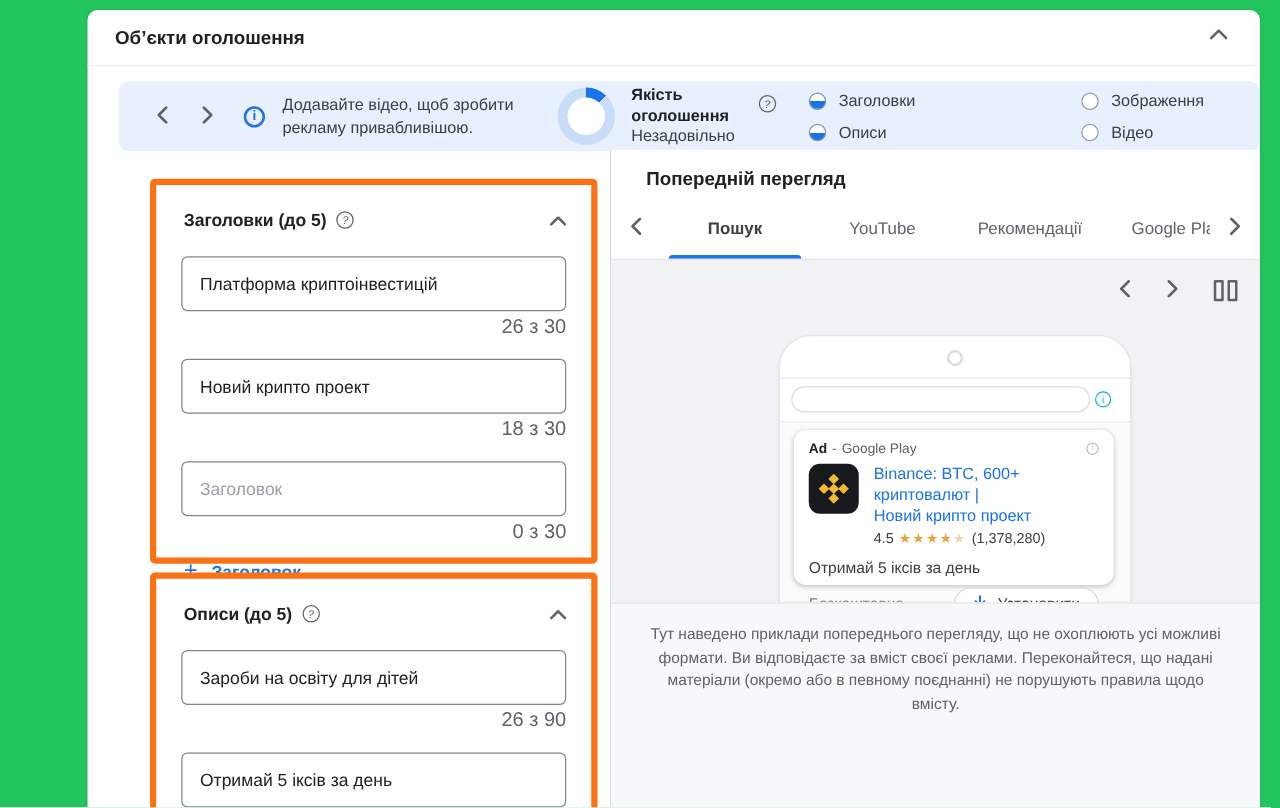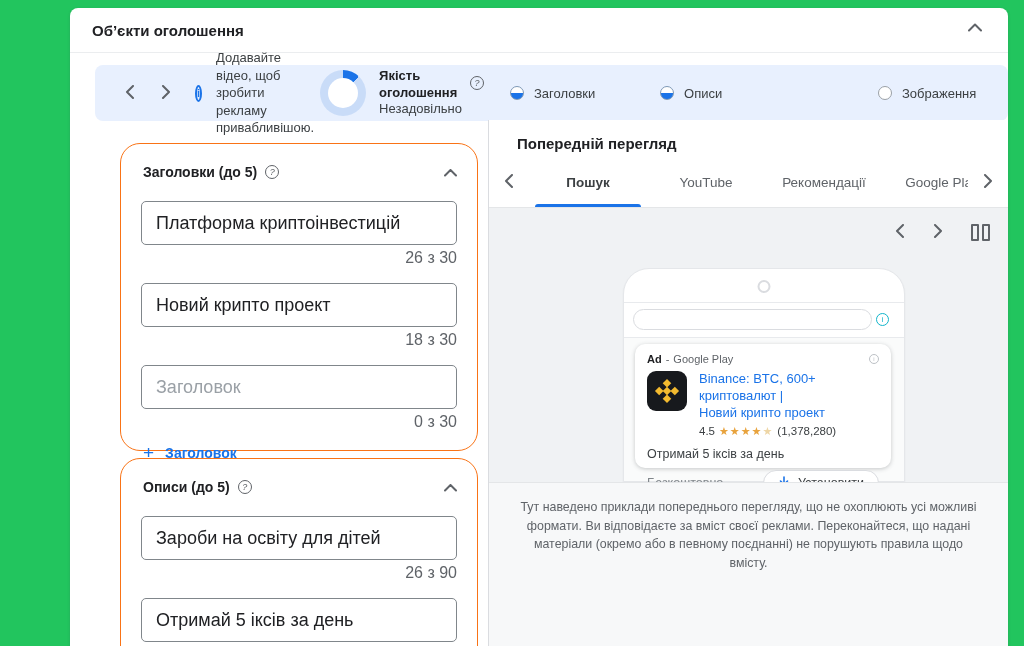--- a/index.html
+++ b/index.html
@@ -31,38 +31,38 @@
   .donut { margin-left:6px; width:46px; height:46px; border-radius:50%;
     background:conic-gradient(#1a73e8 0 12%, #c9dcf8 12% 100%); position:relative; flex:none; }
   .donut::after { content:""; position:absolute; inset:8px; border-radius:50%; background:#fff; }
   .quality { margin-left:13px; width:94px; font-size:13px; line-height:1.3; }
   .quality .q-label { font-weight:bold; color:#202124; }
   .quality .q-value { color:#3c4043; }
   .help-icon { width:14px; height:14px; border:1.4px solid #5f6368; border-radius:50%;
     color:#5f6368; font-size:9px; display:inline-flex; align-items:center; justify-content:center; flex:none; }
   .ib-help { margin-left:8px; align-self:flex-start; margin-top:11px; }
   .status-cols { display:flex; margin-left:26px; gap:78px; }
-  .status-col { display:flex; flex-direction:row; gap:10px; }
+  .status-col { display:flex; flex-direction:column; gap:10px; }
   .status-item { display:flex; align-items:center; gap:10px; font-size:13px; color:#3c4043; width:140px; }
   .dot { width:14px; height:14px; border-radius:50%; border:1.5px solid #8fa3bb; background:#fff; flex:none; }
   .dot.half { background:linear-gradient(#fff 50%, #1a73e8 50%); border-color:#7f99b6; }
   .dot.empty { border-color:#9aa0a6; }
 
   
-  .panel { position:absolute; background:#fff; border:1px solid #f97316; border-radius:20px; }
+  .panel { position:absolute; background:#fff; border:5px solid #f97316; border-radius:4px; }
   .headlines-panel { left:50px; top:135px; width:358px; height:308px; }
   .descriptions-panel { left:50px; top:450px; width:358px; height:240px; }
   .panel-header { display:flex; align-items:center; padding:20px 20px 0 22px; }
   .panel-title { font-size:14px; font-weight:bold; color:#202124; }
   .panel-header .help-icon { margin-left:8px; }
   .panel-collapse { margin-left:auto; background:none; border:none; cursor:pointer; }
   .field { margin:16px 20px 0 20px; }
   .field.first { margin-top:21px; }
   .field input { width:100%; height:44px; border:1px solid #80868b; border-radius:5px;
-    padding:0 14px; font-size:18px; color:#202124; background:#fff; font-family:inherit; }
+    padding:0 14px; font-size:14px; color:#202124; background:#fff; font-family:inherit; }
   .field input::placeholder { color:#9aa0a6; }
   .counter { text-align:right; font-size:16px; color:#5f6368; margin-top:4px; }
   .add-btn { display:flex; align-items:center; gap:11px; margin:12px 0 0 22px; background:none; border:none;
     color:#1a73e8; font-size:14px; font-weight:bold; cursor:pointer; }
   .add-btn .plus { font-size:19px; font-weight:normal; line-height:1; }
 
   
   .preview-panel { position:absolute; left:418px; top:112px; width:520px; height:528px;
     border-left:1px solid #dadce0; background:#fff; }
   .preview-title { padding:15px 0 0 28px; font-size:15px; font-weight:bold; color:#202124; }

